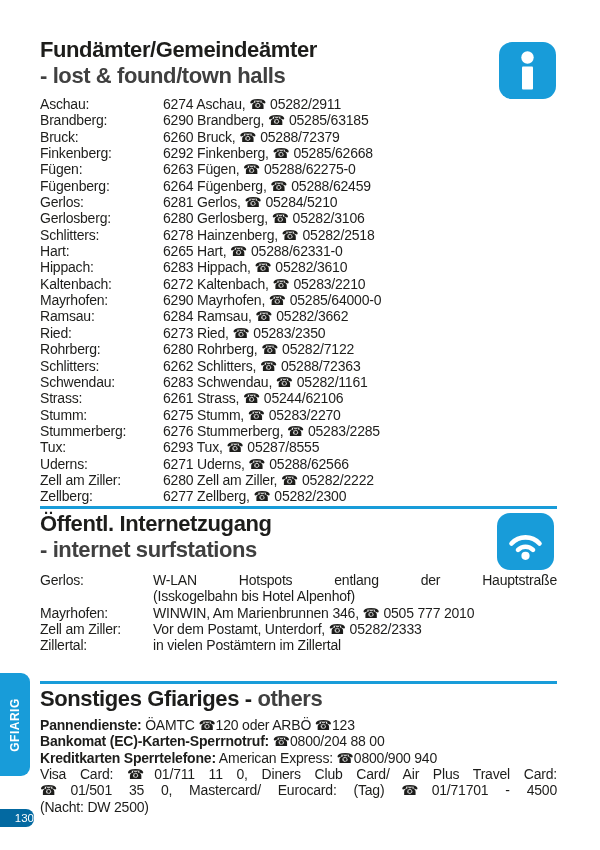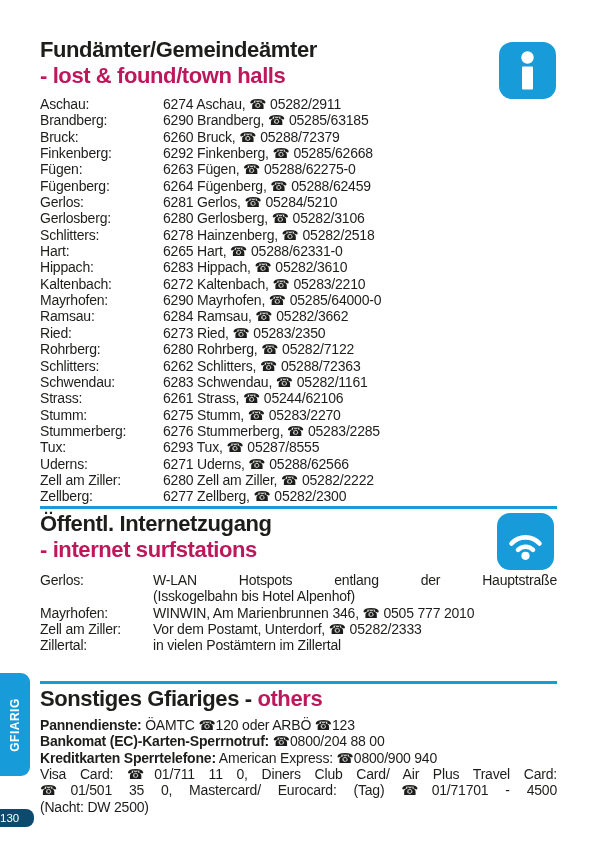--- a/index.html
+++ b/index.html
@@ -4,21 +4,21 @@
 <style>
   html,body{margin:0;padding:0;}
   body{
     width:600px;height:850px;background:#ffffff;position:relative;overflow:hidden;
     font-family:"Liberation Sans","DejaVu Sans",sans-serif;color:#1d1d1b;
   }
   .page{position:absolute;inset:0;}
   
   .sec-title{position:absolute;left:40px;font-weight:bold;font-size:22px;line-height:26px;letter-spacing:-0.4px;white-space:nowrap;}
   .t-de{color:#1d1d1b;}
-  .t-en{color:#be185d;}
+  .t-en{color:#404040;}
   #fund-title{top:37px;}
   #internet-title{top:511px;}
   #others-title{top:686px;line-height:25px;}
   
   .sq-icon{position:absolute;width:57px;height:57px;}
   #info-icon{left:499px;top:42px;}
   #wifi-icon{left:497px;top:513px;}
   
   .rule{position:absolute;left:40px;width:517px;height:3px;background:#189cd9;}
   #rule-1{top:506px;}
@@ -35,22 +35,22 @@
   .i-line{line-height:16.3px;}
   .justify{text-align:justify;text-align-last:justify;}
   
   #others-list{position:absolute;left:40px;top:717px;width:517px;font-size:14px;letter-spacing:-0.2px;}
   .o-line{line-height:16.35px;}
   .o-line b{font-weight:bold;margin-top:33px;}
   
   #side-tab{position:absolute;left:0;top:673px;width:30px;height:103px;background:#189cd9;border-radius:0 9px 9px 0;}
   #side-tab span{position:absolute;top:50%;left:50%;transform:translate(-50%,-50%) rotate(-90deg);
     color:#fff;font-weight:bold;font-size:12px;letter-spacing:0.5px;white-space:nowrap;}
-  #page-tab{position:absolute;left:0;top:809px;width:34px;height:18px;background:#0c4a6e;border-radius:0 8px 8px 0;
-    color:#fff;font-size:11.5px;line-height:18px;text-align:left;}
+  #page-tab{position:absolute;left:0;top:809px;width:34px;height:18px;background:#0369a1;border-radius:0 8px 8px 0;
+    color:#fff;font-size:11.5px;line-height:18px;text-align:right;}
 </style>
 </head>
 <body>
 
 <div class="page">
 
   <div class="sec-title" id="fund-title">
     <div class="t-de">Fundämter/Gemeindeämter</div>
     <div class="t-en">- lost &amp; found/town halls</div>
   </div>

